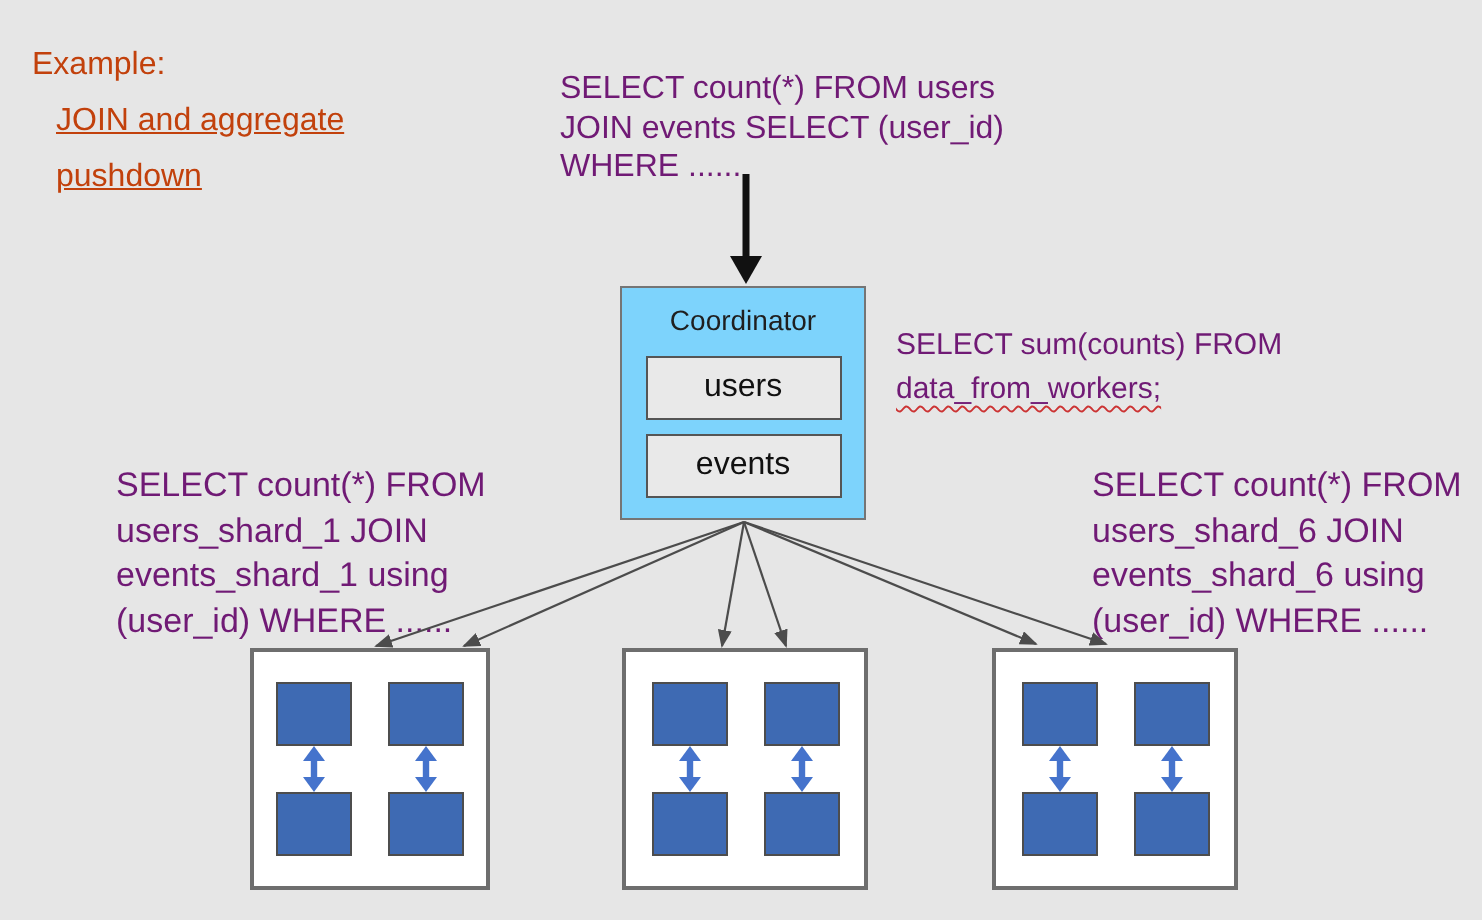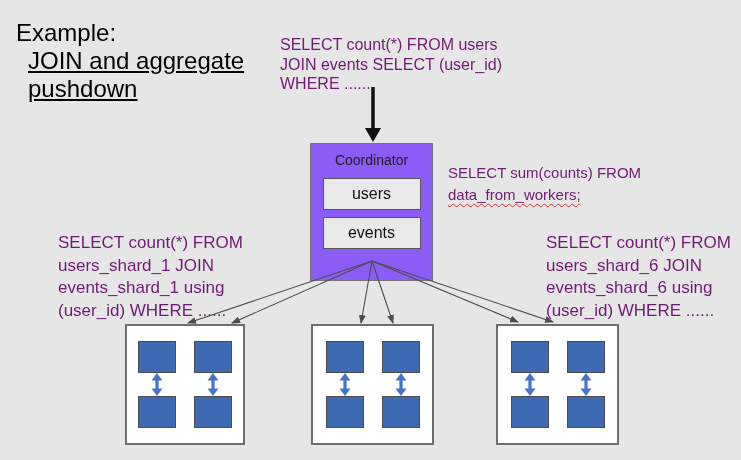--- a/index.html
+++ b/index.html
@@ -13,23 +13,23 @@
   .slide {
     position: relative;
     width: 741px;
     height: 460px;
     background: #e6e6e6;
   }
   
   .title-block {
     position: absolute;
     left: 16px; top: 19px;
-    font-size: 24px;
+    font-size: 16px;
     line-height: 28px;
-    color: #000000;
+    color: #c2410c;
   }
   .title-block .indent { padding-left: 12px; text-decoration: underline; }
 
   .sql {
     position: absolute;
     color: #701a75;
     white-space: nowrap;
     margin-top: 22px;
   }
   .sql.incoming {
@@ -55,22 +55,22 @@
   .misspelled {
     text-decoration: underline wavy #cc3333;
     text-decoration-thickness: 1px;
     text-underline-offset: 3px;
   }
 
   
   .coordinator {
     position: absolute;
     left: 310px; top: 143px;
-    width: 123px; height: 138px;
-    background: #8b5cf6;
+    width: 123px; height: 117px;
+    background: #7dd3fc;
     border: 1.5px solid #757575;
   }
   .coord-label {
     margin-top: 8px;
     text-align: center;
     font-size: 14px;
     color: #1f1f1f;
   }
   .table-box {
     width: 98px; height: 32px;

